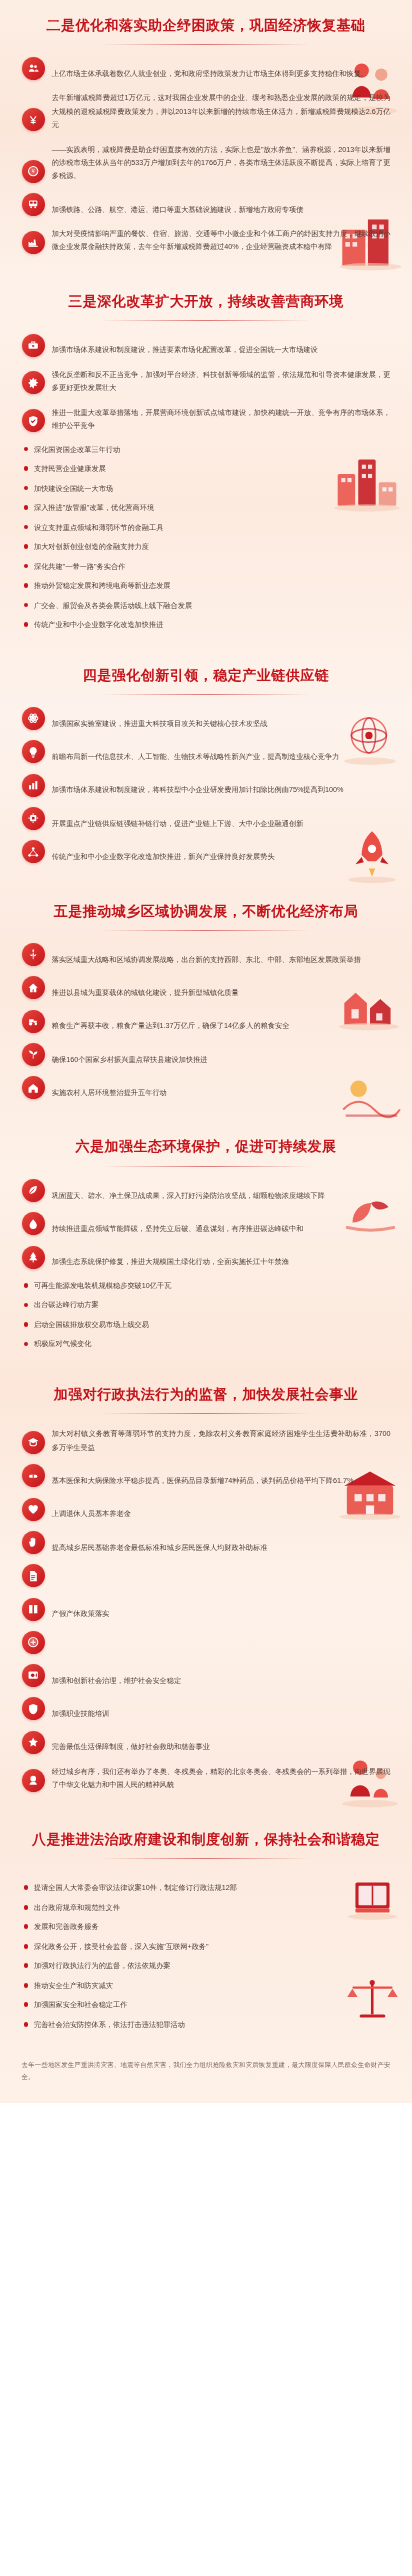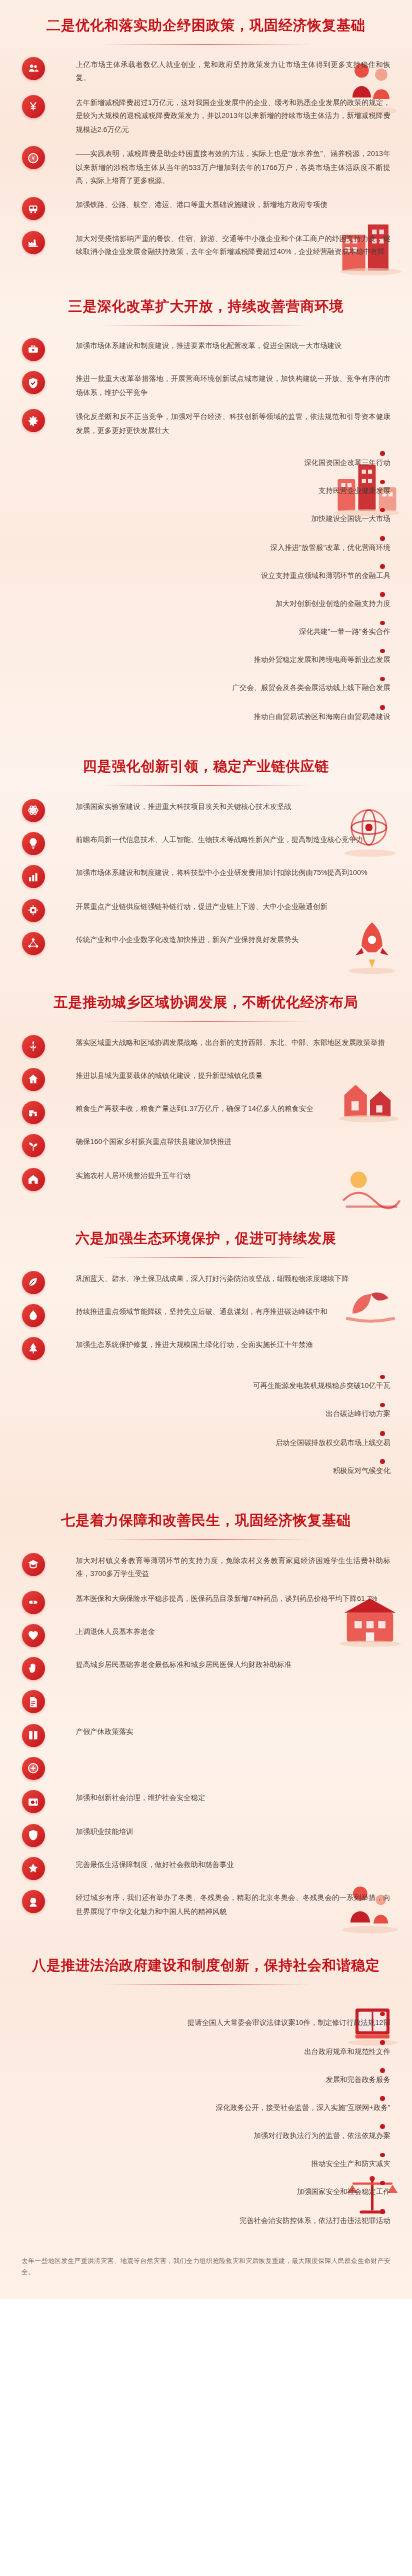--- a/index.html
+++ b/index.html
@@ -38,25 +38,24 @@
     width: 60%;
     height: 1px;
     background: linear-gradient(90deg, rgba(195,20,27,0) 0%, rgba(195,20,27,0.55) 50%, rgba(195,20,27,0) 100%);
   }
   .sec-body {
     padding: 3.1px 21.6px 12.4px 21.6px;
     position: relative;
   }
   .item {
     display: flex;
-    align-items: flex-start;
+    align-items: flex-end;
     margin: 0 0 10.3px 0;
     position: relative;
     z-index: 3;
-    gap: 24px;
   }
   .bullet-icon {
     flex: 0 0 auto;
     width: 23px; height: 23px;
     border-radius: 50%;
     background: linear-gradient(135deg, #e8453c 0%, #c3141b 100%);
     margin-right: 7.2px;
     display: flex;
     align-items: center;
     justify-content: center;
@@ -66,25 +65,24 @@
   .item-text {
     flex: 1 1 auto;
     font-size: 7.2px;
     line-height: 1.85;
     color: #4a3b34;
     padding-top: 1px;
     text-align: justify;
   }
   .dot-item {
     display: flex;
-    align-items: flex-end;
+    align-items: flex-start;
     margin: 0 0 6.2px 0;
     position: relative;
     z-index: 3;
-    flex-direction: column;
   }
   .dot {
     flex: 0 0 auto;
     width: 4.6px; height: 4.6px;
     border-radius: 50%;
     background: #c3141b;
     margin: 4.1px 5.7px 0 2.1px;
   }
   .dot-item .item-text { padding-top: 0; }
 
@@ -214,35 +212,35 @@
             <path d="M9 8V6h6v2" fill="none" stroke="#fff" stroke-width="2"></path>
             <rect x="10" y="12" width="4" height="3" fill="#c3141b"></rect>
           </svg>
       </span>
       <span class="item-text">加强市场体系建设和制度建设，推进要素市场化配置改革，促进全国统一大市场建设</span>
     </div>
 
     <div class="item">
       <span class="bullet-icon">
         <svg width="12.4" height="12.4" viewBox="0 0 24 24" fill="#fff">
+            <path d="M12 8.2a3.8 3.8 0 100 7.6 3.8 3.8 0 000-7.6zm0 2a1.8 1.8 0 110 3.6 1.8 1.8 0 010-3.6z"></path>
+            <path d="M11 2h2l.4 2.6 2 .8 2.1-1.5 1.4 1.4-1.5 2.1.8 2L21 10v2l-2.6.4-.8 2 1.5 2.1-1.4 1.4-2.1-1.5-2 .8L13 22h-2l-.4-2.6-2-.8-2.1 1.5-1.4-1.4 1.5-2.1-.8-2L3 12v-2l2.6-.4.8-2L4.9 5.5 6.3 4.1l2.1 1.5 2-.8z"></path>
+          </svg>
+      </span>
+      <span class="item-text">强化反垄断和反不正当竞争，加强对平台经济、科技创新等领域的监管，依法规范和引导资本健康发展，更多更好更快发展壮大</span>
+    </div>
+
+    <div class="item">
+      <span class="bullet-icon">
+        <svg width="12.4" height="12.4" viewBox="0 0 24 24" fill="#fff">
             <path d="M12 2l8 3v7c0 5-3.5 8.6-8 10-4.5-1.4-8-5-8-10V5z"></path>
             <path d="M8.5 12l2.4 2.4 4.6-4.8" fill="none" stroke="#c3141b" stroke-width="2" stroke-linecap="round"></path>
           </svg>
       </span>
       <span class="item-text">推进一批重大改革举措落地，开展营商环境创新试点城市建设，加快构建统一开放、竞争有序的市场体系，维护公平竞争</span>
-    </div>
-
-    <div class="item">
-      <span class="bullet-icon">
-        <svg width="12.4" height="12.4" viewBox="0 0 24 24" fill="#fff">
-            <path d="M12 8.2a3.8 3.8 0 100 7.6 3.8 3.8 0 000-7.6zm0 2a1.8 1.8 0 110 3.6 1.8 1.8 0 010-3.6z"></path>
-            <path d="M11 2h2l.4 2.6 2 .8 2.1-1.5 1.4 1.4-1.5 2.1.8 2L21 10v2l-2.6.4-.8 2 1.5 2.1-1.4 1.4-2.1-1.5-2 .8L13 22h-2l-.4-2.6-2-.8-2.1 1.5-1.4-1.4 1.5-2.1-.8-2L3 12v-2l2.6-.4.8-2L4.9 5.5 6.3 4.1l2.1 1.5 2-.8z"></path>
-          </svg>
-      </span>
-      <span class="item-text">强化反垄断和反不正当竞争，加强对平台经济、科技创新等领域的监管，依法规范和引导资本健康发展，更多更好更快发展壮大</span>
     </div>
 
     <div class="deco" style="right:5.2px; top:108px; width:77px; height:77px;">
       <svg width="77" height="77" viewBox="0 0 150 150">
         <rect x="15" y="70" width="34" height="62" rx="3" fill="#e8453c" opacity="0.85"></rect>
         <rect x="55" y="42" width="34" height="90" rx="3" fill="#c3141b" opacity="0.9"></rect>
         <rect x="95" y="86" width="34" height="46" rx="3" fill="#f09080" opacity="0.9"></rect>
         <rect x="22" y="78" width="8" height="8" fill="#fff" opacity=".85"></rect>
         <rect x="34" y="78" width="8" height="8" fill="#fff" opacity=".85"></rect>
         <rect x="62" y="52" width="8" height="8" fill="#fff" opacity=".85"></rect>
@@ -287,21 +285,21 @@
       <div class="dot-item">
           <span class="dot"></span>
           <span class="item-text">推动外贸稳定发展和跨境电商等新业态发展</span>
         </div>
       <div class="dot-item">
           <span class="dot"></span>
           <span class="item-text">广交会、服贸会及各类会展活动线上线下融合发展</span>
         </div>
       <div class="dot-item">
           <span class="dot"></span>
-          <span class="item-text">推动自由贸易试验区和海南自由贸易港建设</span>
+          <span class="item-text">传统产业和中小企业数字化改造加快推进</span>
         </div>
     </div>
   </div>
 
   <div class="sec-header">
     <div class="title">四是强化创新引领，稳定产业链供应链</div>
     <div class="rule"></div>
   </div>
   <div class="sec-body">
 
@@ -524,21 +522,21 @@
           <span class="item-text">启动全国碳排放权交易市场上线交易</span>
         </div>
       <div class="dot-item">
           <span class="dot"></span>
           <span class="item-text">积极应对气候变化</span>
         </div>
     </div>
   </div>
 
   <div class="sec-header">
-    <div class="title">七是着力保障和改善民生，巩固经济恢复基础</div>
+    <div class="title">加强对行政执法行为的监督，加快发展社会事业</div>
     <div class="rule"></div>
   </div>
   <div class="sec-body">
 
     <div class="item">
       <span class="bullet-icon">
         <svg width="12.4" height="12.4" viewBox="0 0 24 24" fill="#fff">
             <path d="M12 4l10 5-10 5L2 9z"></path>
             <path d="M6 11.5V16c0 1.6 2.7 3 6 3s6-1.4 6-3v-4.5" fill="none" stroke="#fff" stroke-width="2"></path>
           </svg>

